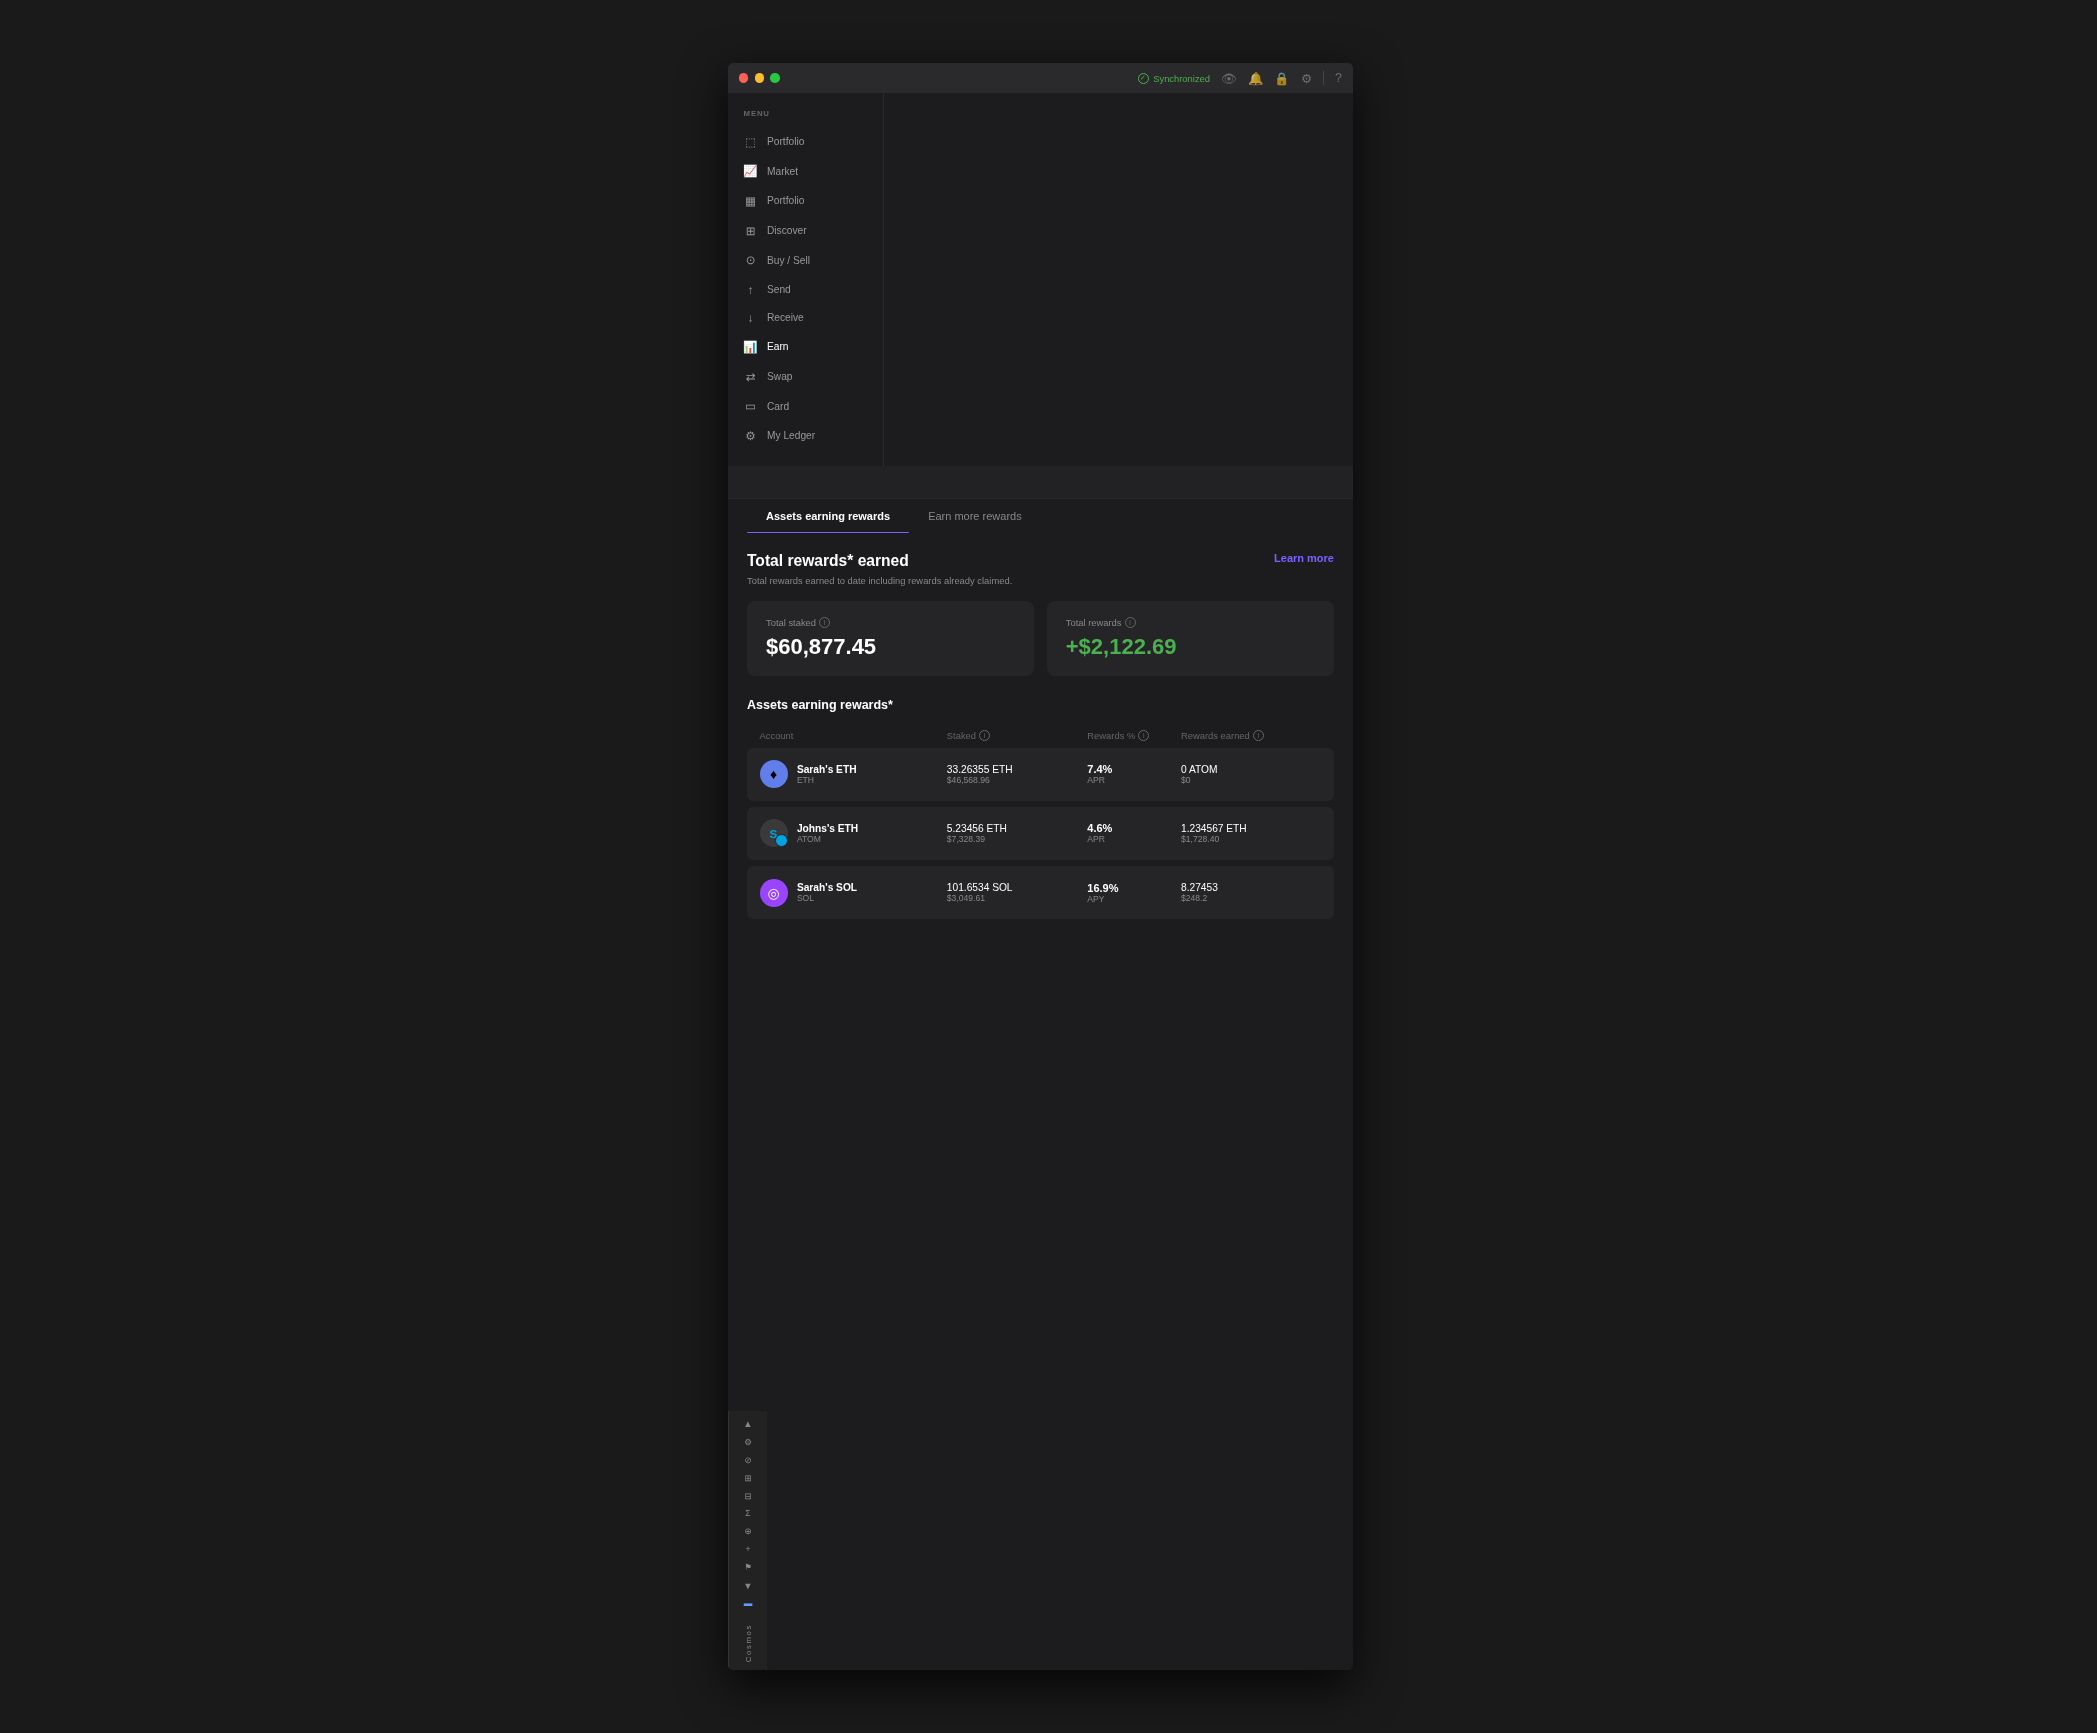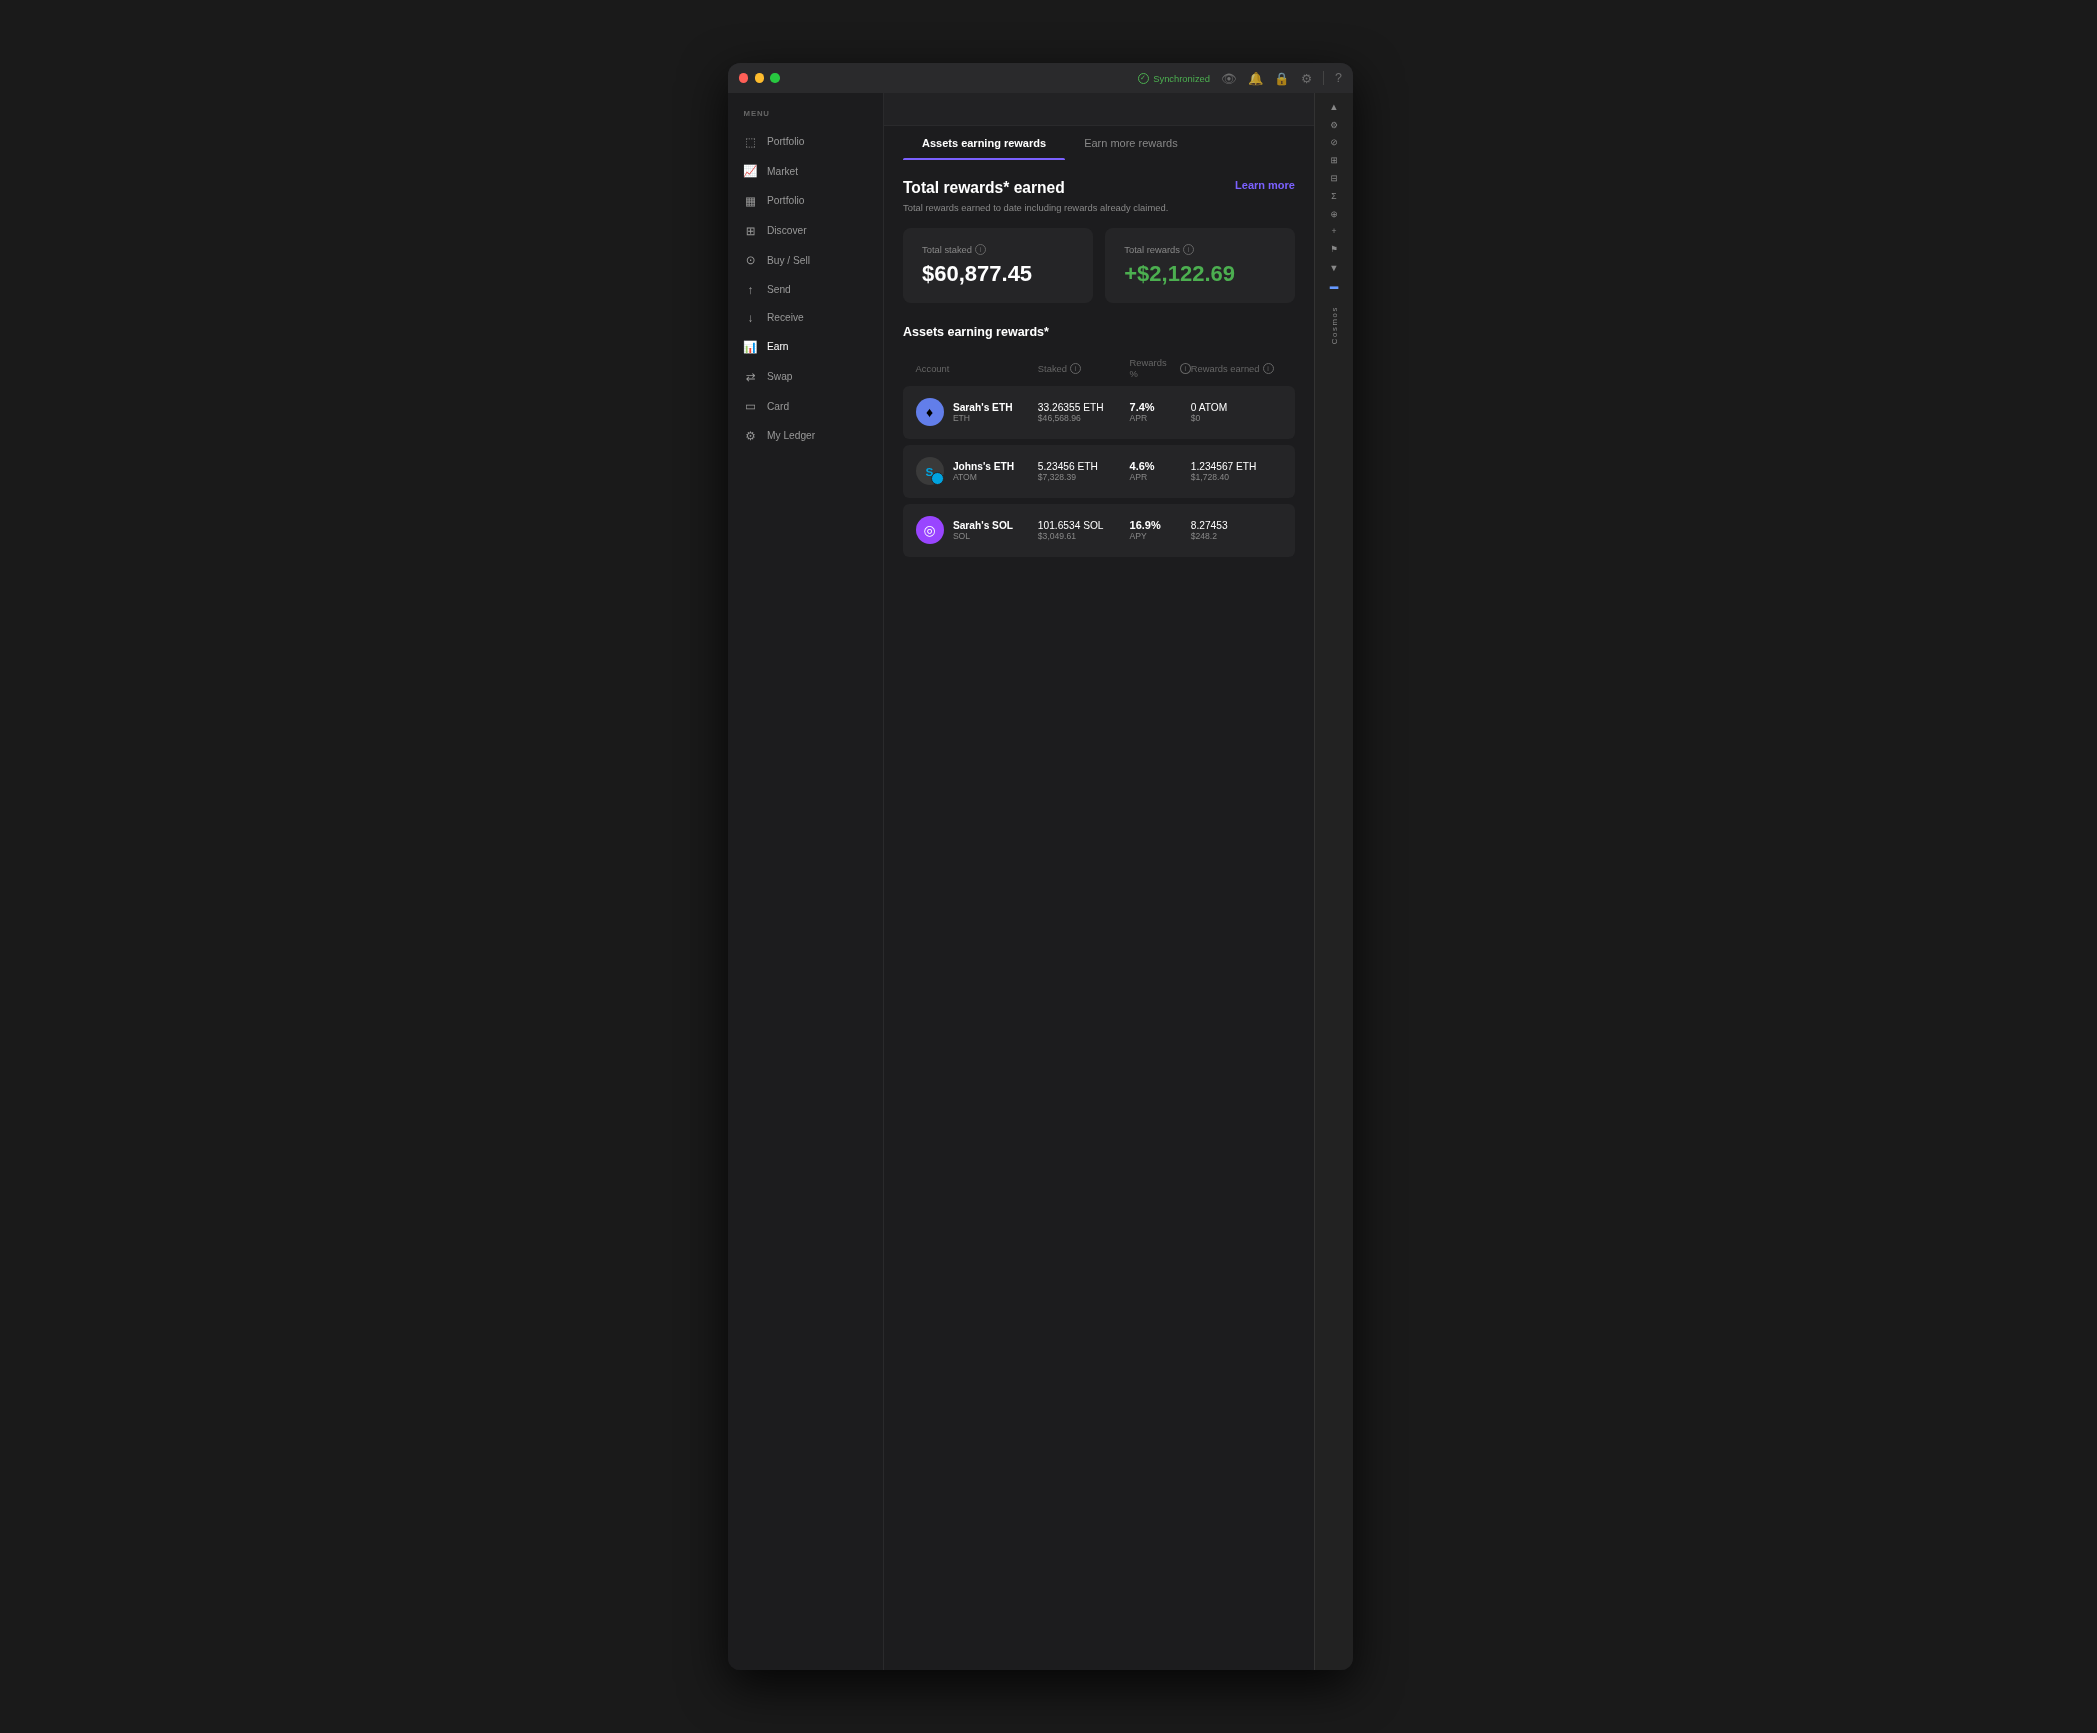--- a/index.html
+++ b/index.html
@@ -11,21 +11,21 @@
       min-height: 100vh;
       font-family: -apple-system, BlinkMacSystemFont, 'Segoe UI', sans-serif;
     }
     .window-wrapper {
       position: relative;
       width: 641px;
       margin: 31px auto;
     }
     .window {
       background: #1c1c1e;
-      border-radius: 12px;
+      border-radius: 5px;
       overflow: hidden;
       box-shadow: 0 15.6px 47px rgba(0,0,0,0.8);
       width: 625px;
     }
     .titlebar {
       background: #2a2a2c;
       height: 30px;
       display: flex;
       align-items: center;
       padding: 0 11px;
@@ -65,20 +65,21 @@
       color: #888;
       font-size: 12.5px;
       cursor: pointer;
       opacity: 0.7;
     }
     .separator { width: 0.8px; height: 14px; background: #444; }
     .app-body {
       display: flex;
       height: calc(100vh - 156px);
       min-height: 437px;
+      flex-direction: column;
     }
     .sidebar {
       width: 156px;
       background: #1c1c1e;
       border-right: 0.8px solid #2a2a2c;
       padding: 15.6px 0;
       flex-shrink: 0;
     }
     .menu-label {
       color: #666;

